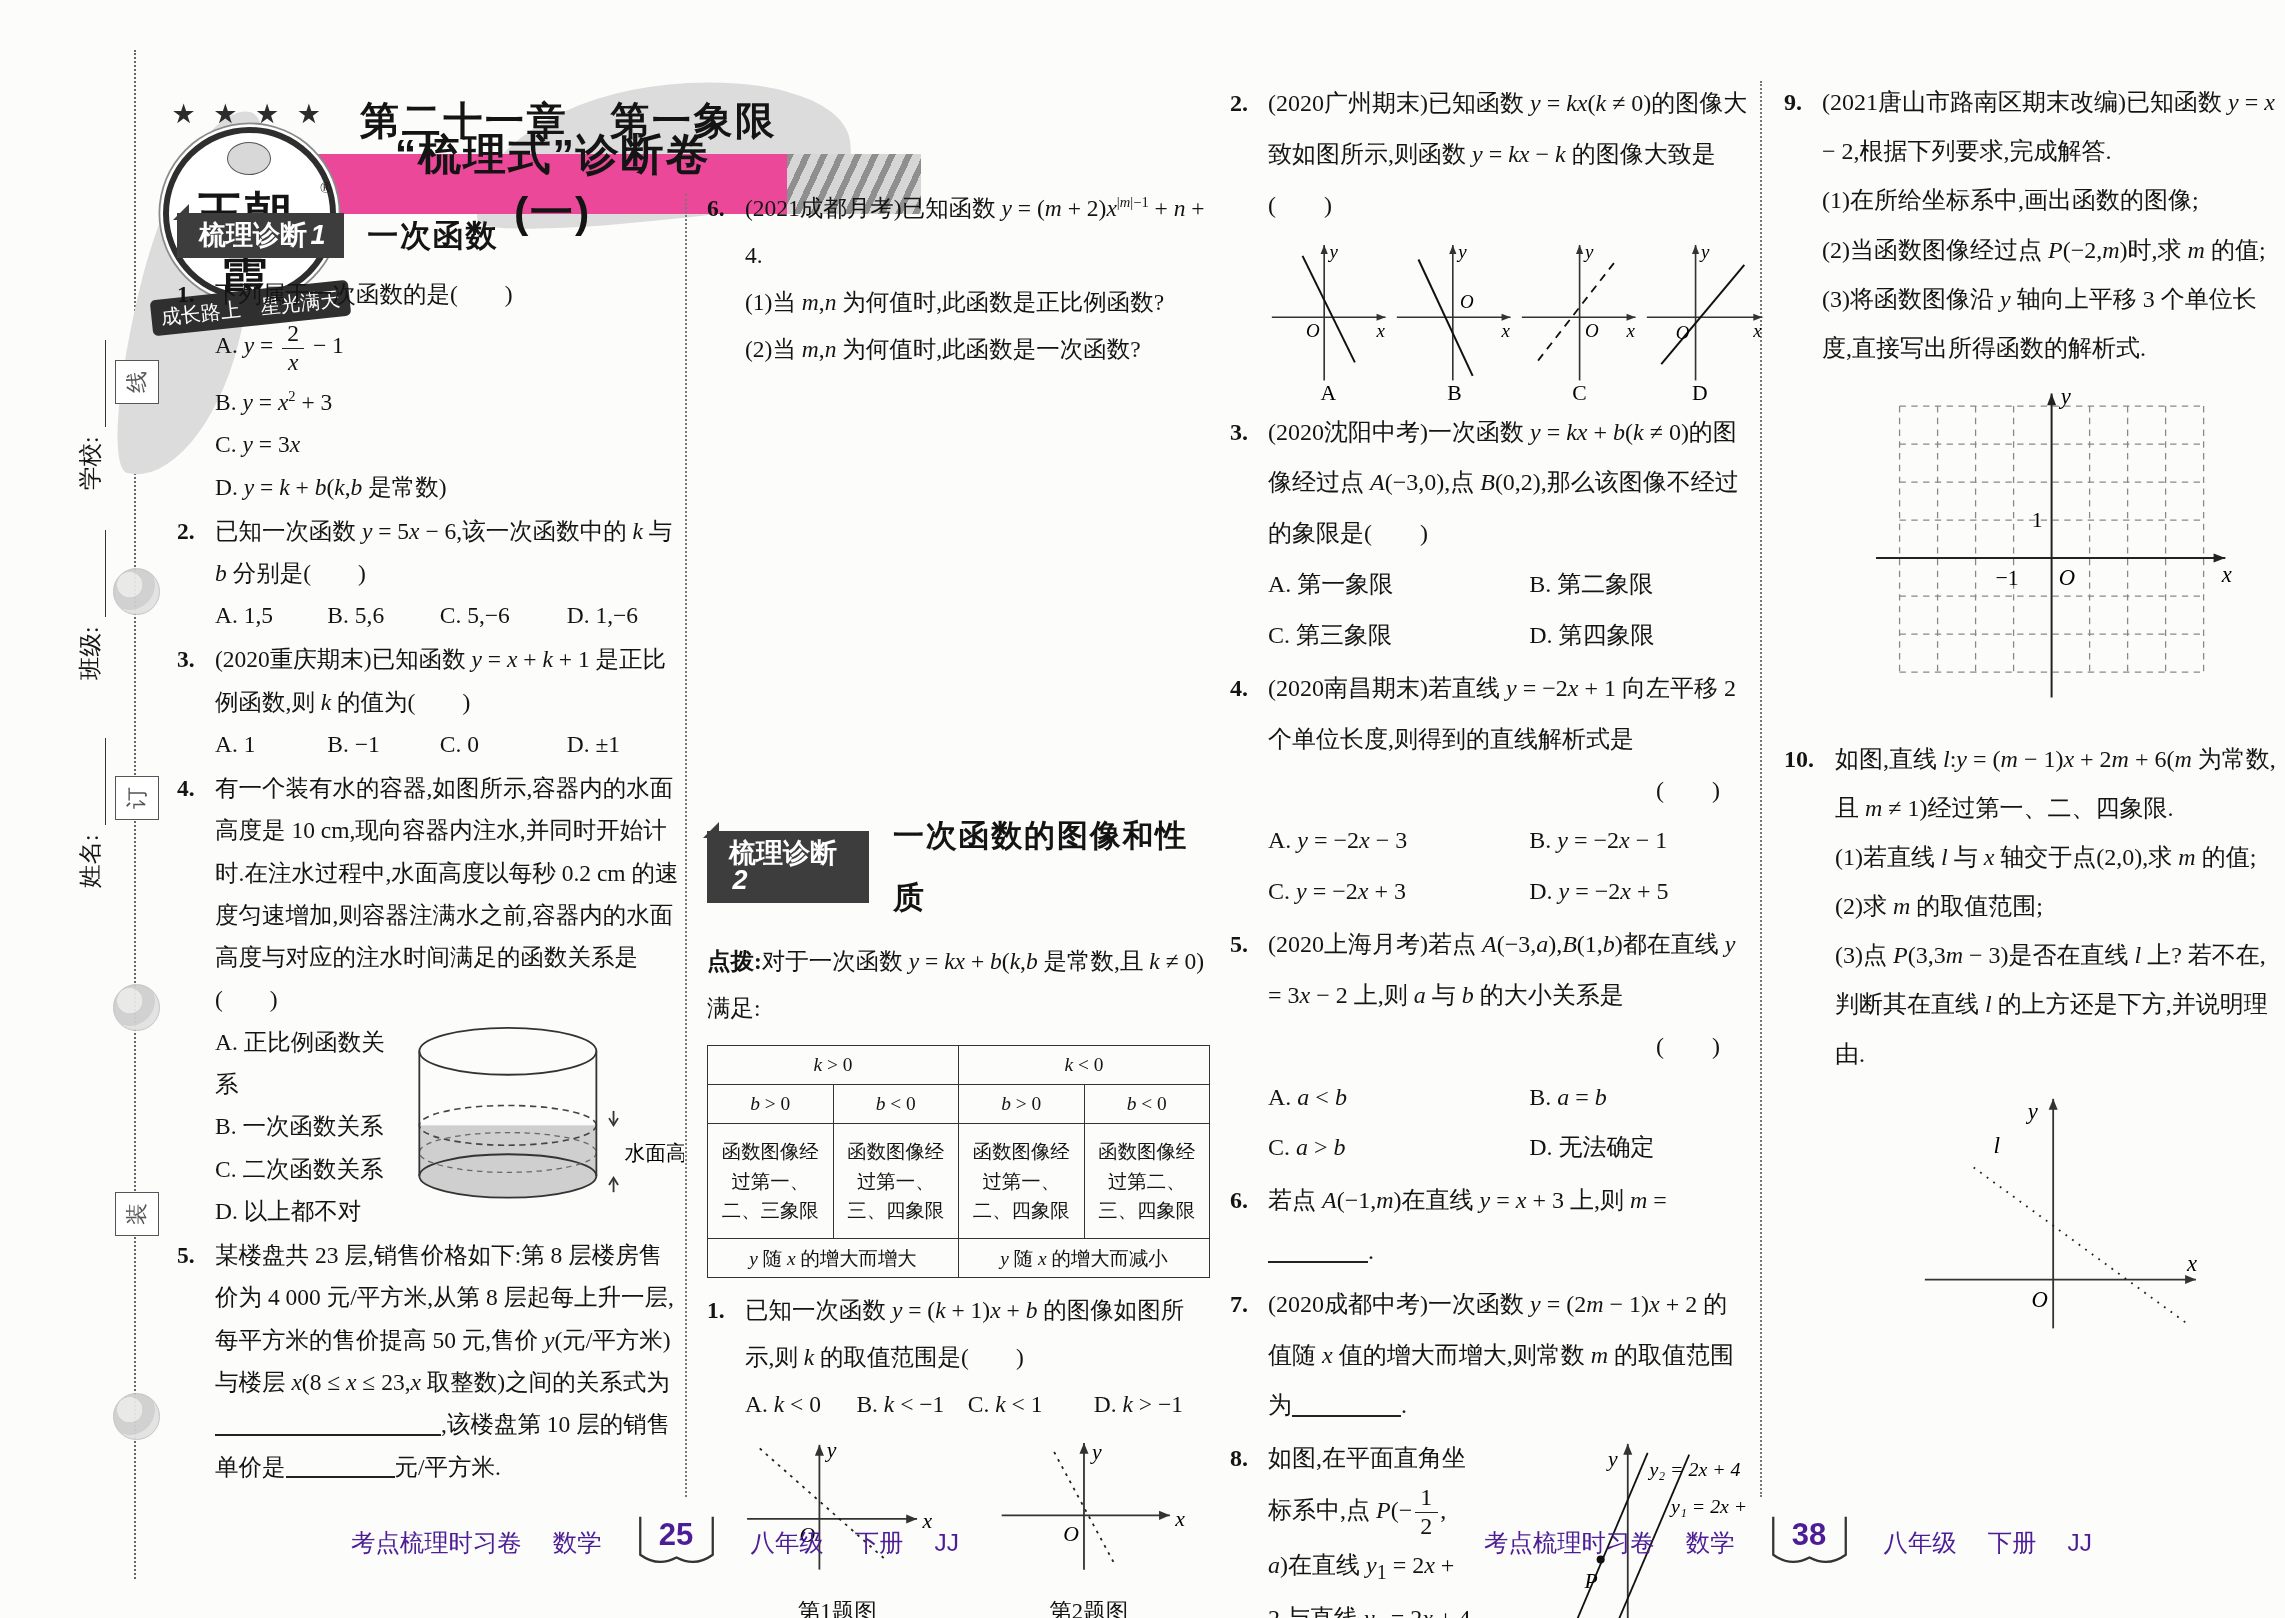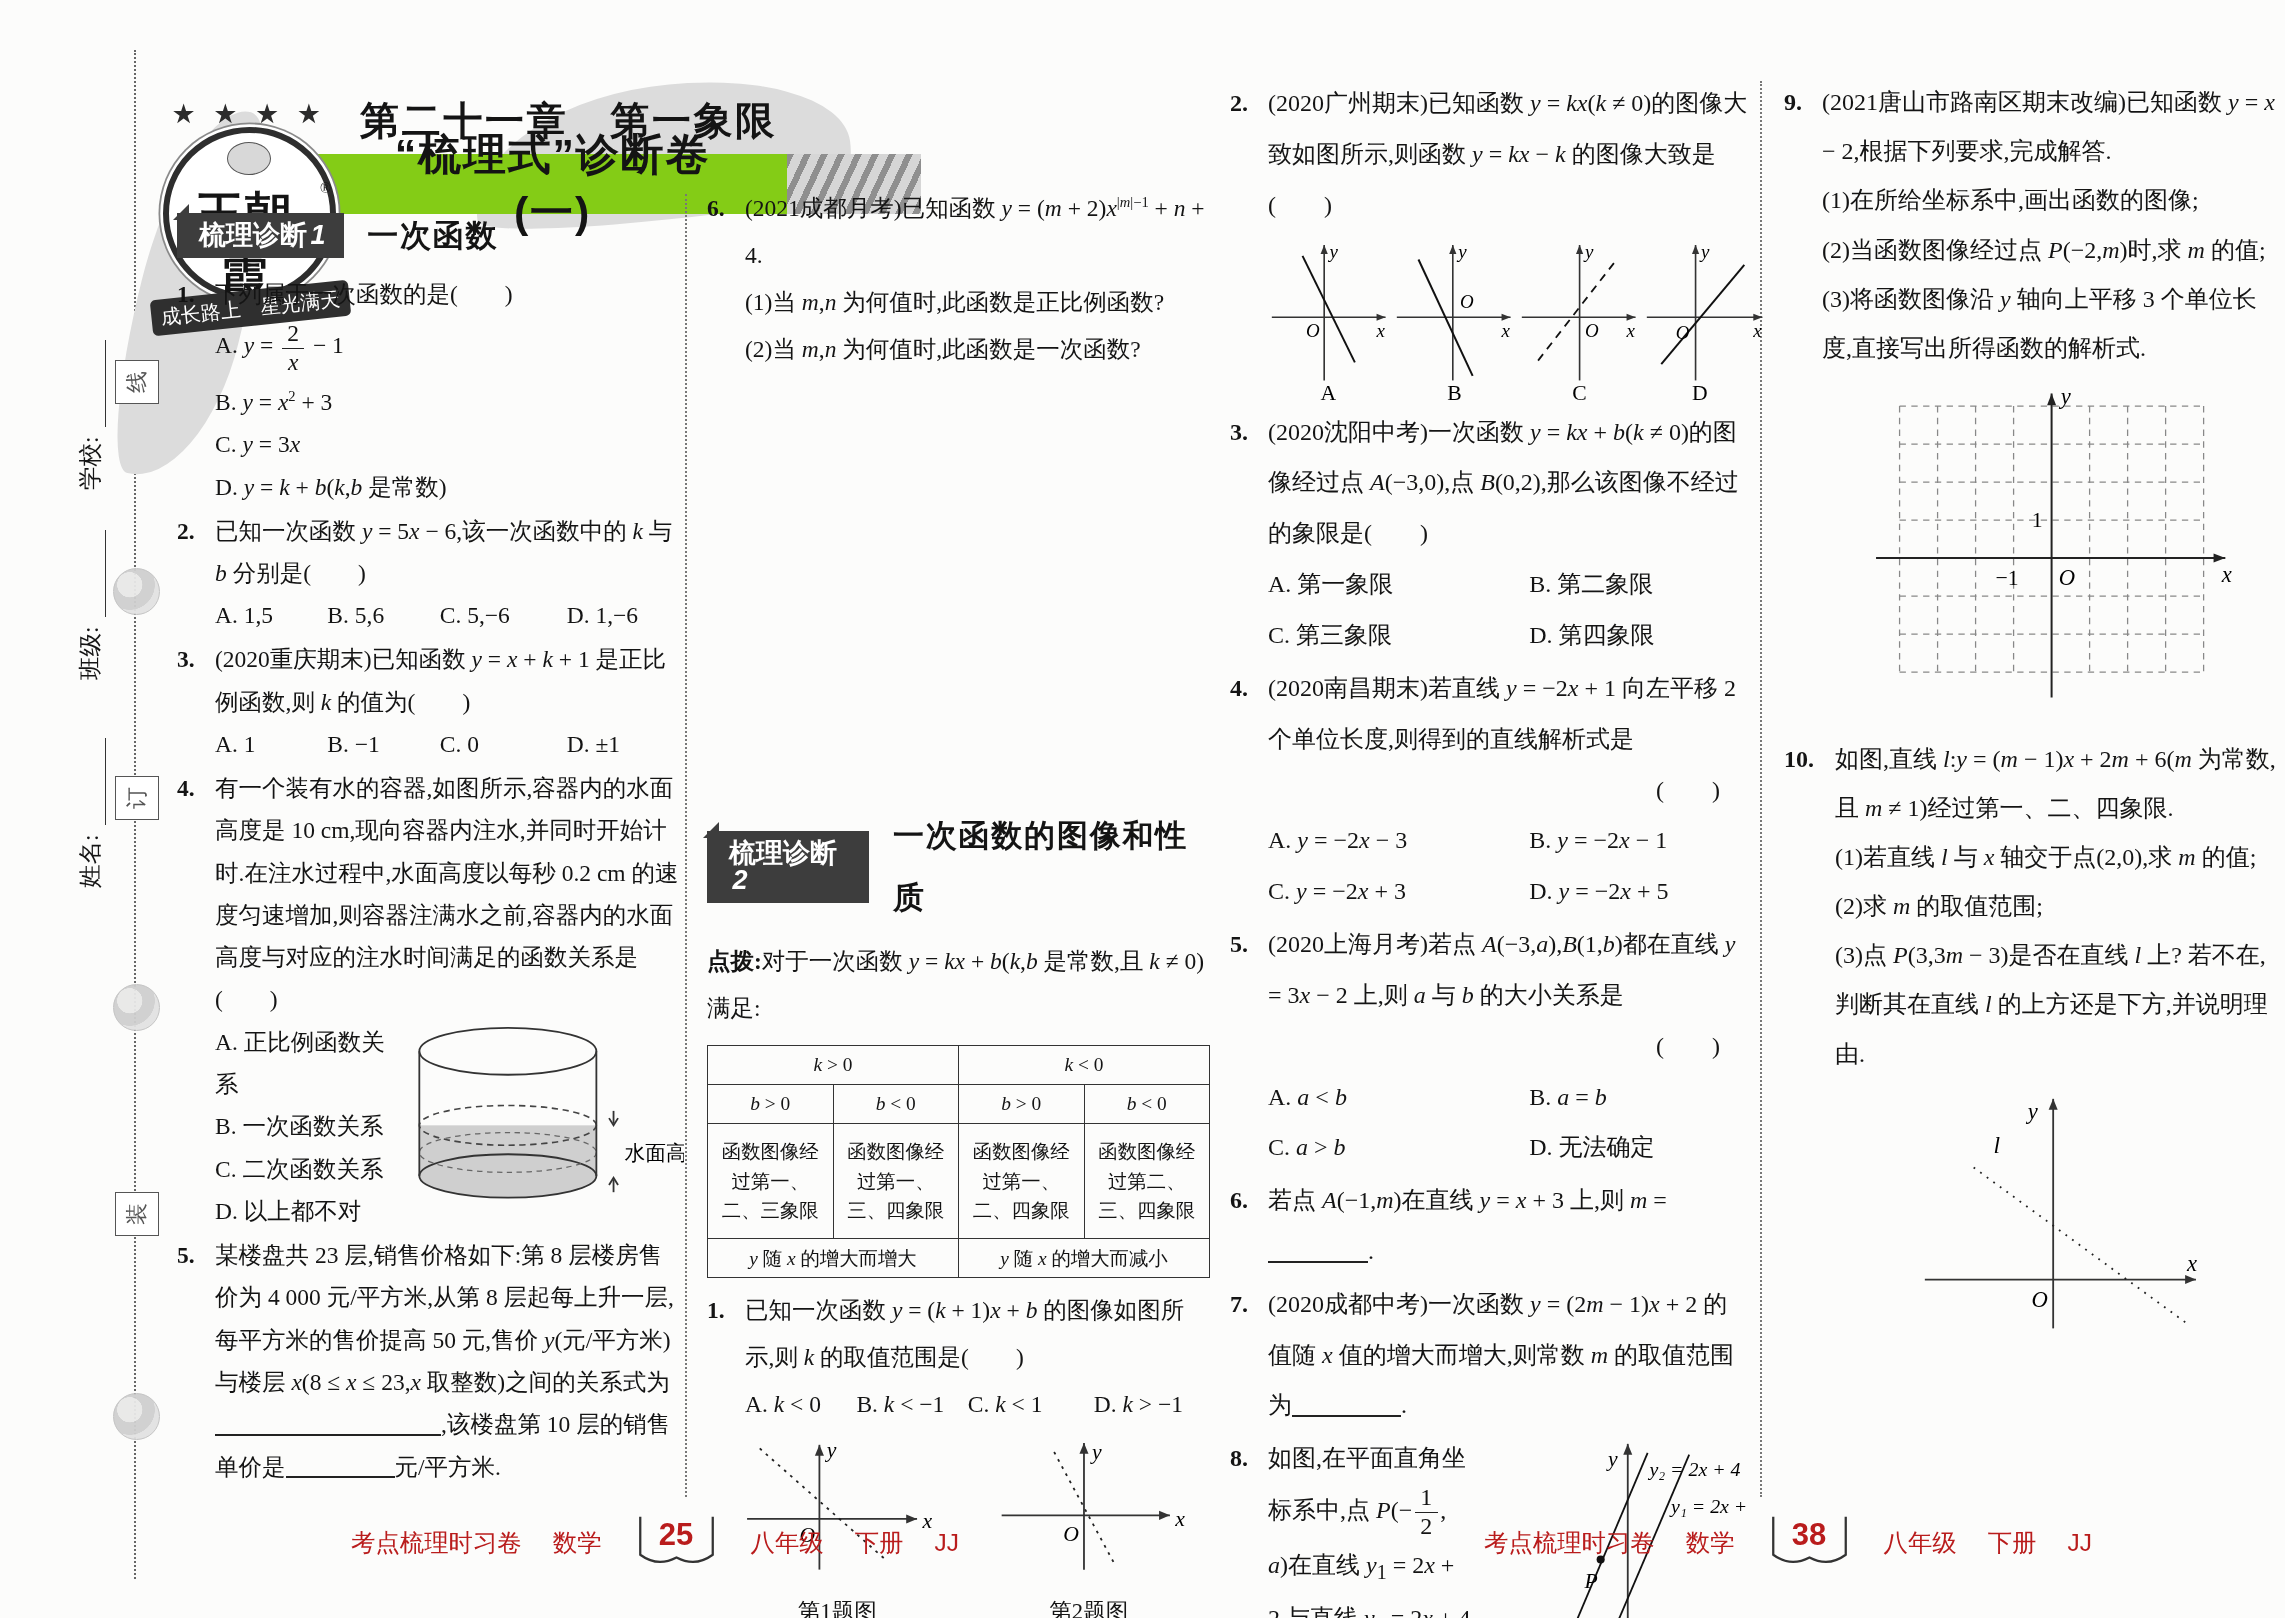--- a/index.html
+++ b/index.html
@@ -27,21 +27,21 @@
     background:#fff;border:6.3px solid #2e2e2e;box-shadow:0 0 0 2.7px #fff,0 0 0 4.5px #8a8a8a;}
   .logo .stars{position:absolute;left:0;top:-1.8px;width:186px;text-align:center;font-size:27px;color:#2c2c2c;letter-spacing:5.4px;}
   .logo .portrait{position:absolute;left:71px;top:42px;width:42px;height:31px;border-radius:50%;border:1.8px solid #555;background:#d8d8d8;}
   .logo .brand{position:absolute;left:16.3px;top:83px;width:145px;text-align:center;
     font-size:47px;font-weight:bold;font-family:"DejaVu Serif",serif;letter-spacing:1.8px;}
   .logo .reg{position:absolute;right:11px;top:80px;font-size:14.5px;}
   .logo .ribbon{position:absolute;left:-5.4px;top:190px;width:199px;background:#2f2f2f;color:#fff;
     text-align:center;font-size:20px;padding:4.5px 0;border-radius:5.4px;transform:rotate(-6deg);font-family:"Liberation Sans",sans-serif;}
   .chapter{position:absolute;left:360px;top:94px;z-index:2;font-family:"Liberation Sans","DejaVu Sans",sans-serif;
     font-size:39px;font-weight:bold;letter-spacing:2.7px;}
-  .banner{position:absolute;left:309px;top:154px;width:612px;height:60px;background:#84cc16;z-index:1;
+  .banner{position:absolute;left:309px;top:154px;width:612px;height:60px;background:#ec4899;z-index:1;
     display:flex;align-items:center;gap:42px;}
   .banner .txt{flex:1;text-align:center;font-size:43px;font-weight:bold;letter-spacing:1.8px;
     font-family:"Liberation Sans","DejaVu Sans",sans-serif;padding-left:51px;}
   .banner .stripes{width:134px;height:60px;
     background:repeating-linear-gradient(115deg,#8f8f8f 0 6.3px,#d6d6d6 6.3px 15.4px);}
   
   .col{position:absolute;z-index:2;}
   #col1{left:177px;top:208px;width:507px;font-size:23.5px;line-height:1.8;}
   #col2{left:707px;top:185px;width:503px;font-size:23.5px;line-height:2.0;}
   #col3{left:1230px;top:78px;width:517px;font-size:24px;line-height:2.12;}
@@ -81,21 +81,21 @@
   
   .figrow{display:flex;justify-content:space-around;align-items:flex-end;margin-top:3.6px;}
   .figcap{text-align:center;font-size:22.6px;margin-top:-3.6px;}
   .fig-abcd{display:flex;justify-content:space-between;margin:5.4px 0 1.8px 0;}
   svg text{font-family:"Liberation Serif",serif;}
   svg .it{font-style:italic;}
   .cyl-wrap{float:right;margin:3.6px 0 3.6px 9px;}
   .q8fig{float:right;margin:0 0 0 5.4px;}
   
   .footer{position:absolute;top:1513px;display:flex;align-items:center;gap:31px;
-    font-size:24.4px;font-family:"Liberation Sans","DejaVu Sans",sans-serif;color:#b91c1c;z-index:2;}
+    font-size:24.4px;font-family:"Liberation Sans","DejaVu Sans",sans-serif;color:#4c1d95;z-index:2;}
   .book{position:relative;width:87px;height:60px;}
   .book svg{position:absolute;left:0;top:0;}
   .book .num{position:absolute;left:0;top:3.6px;width:87px;text-align:center;
     font-size:31px;font-weight:bold;font-family:"Liberation Sans",sans-serif;}
 </style>
 </head>
 <body>
 
 <div class="fold-line"></div>
 

